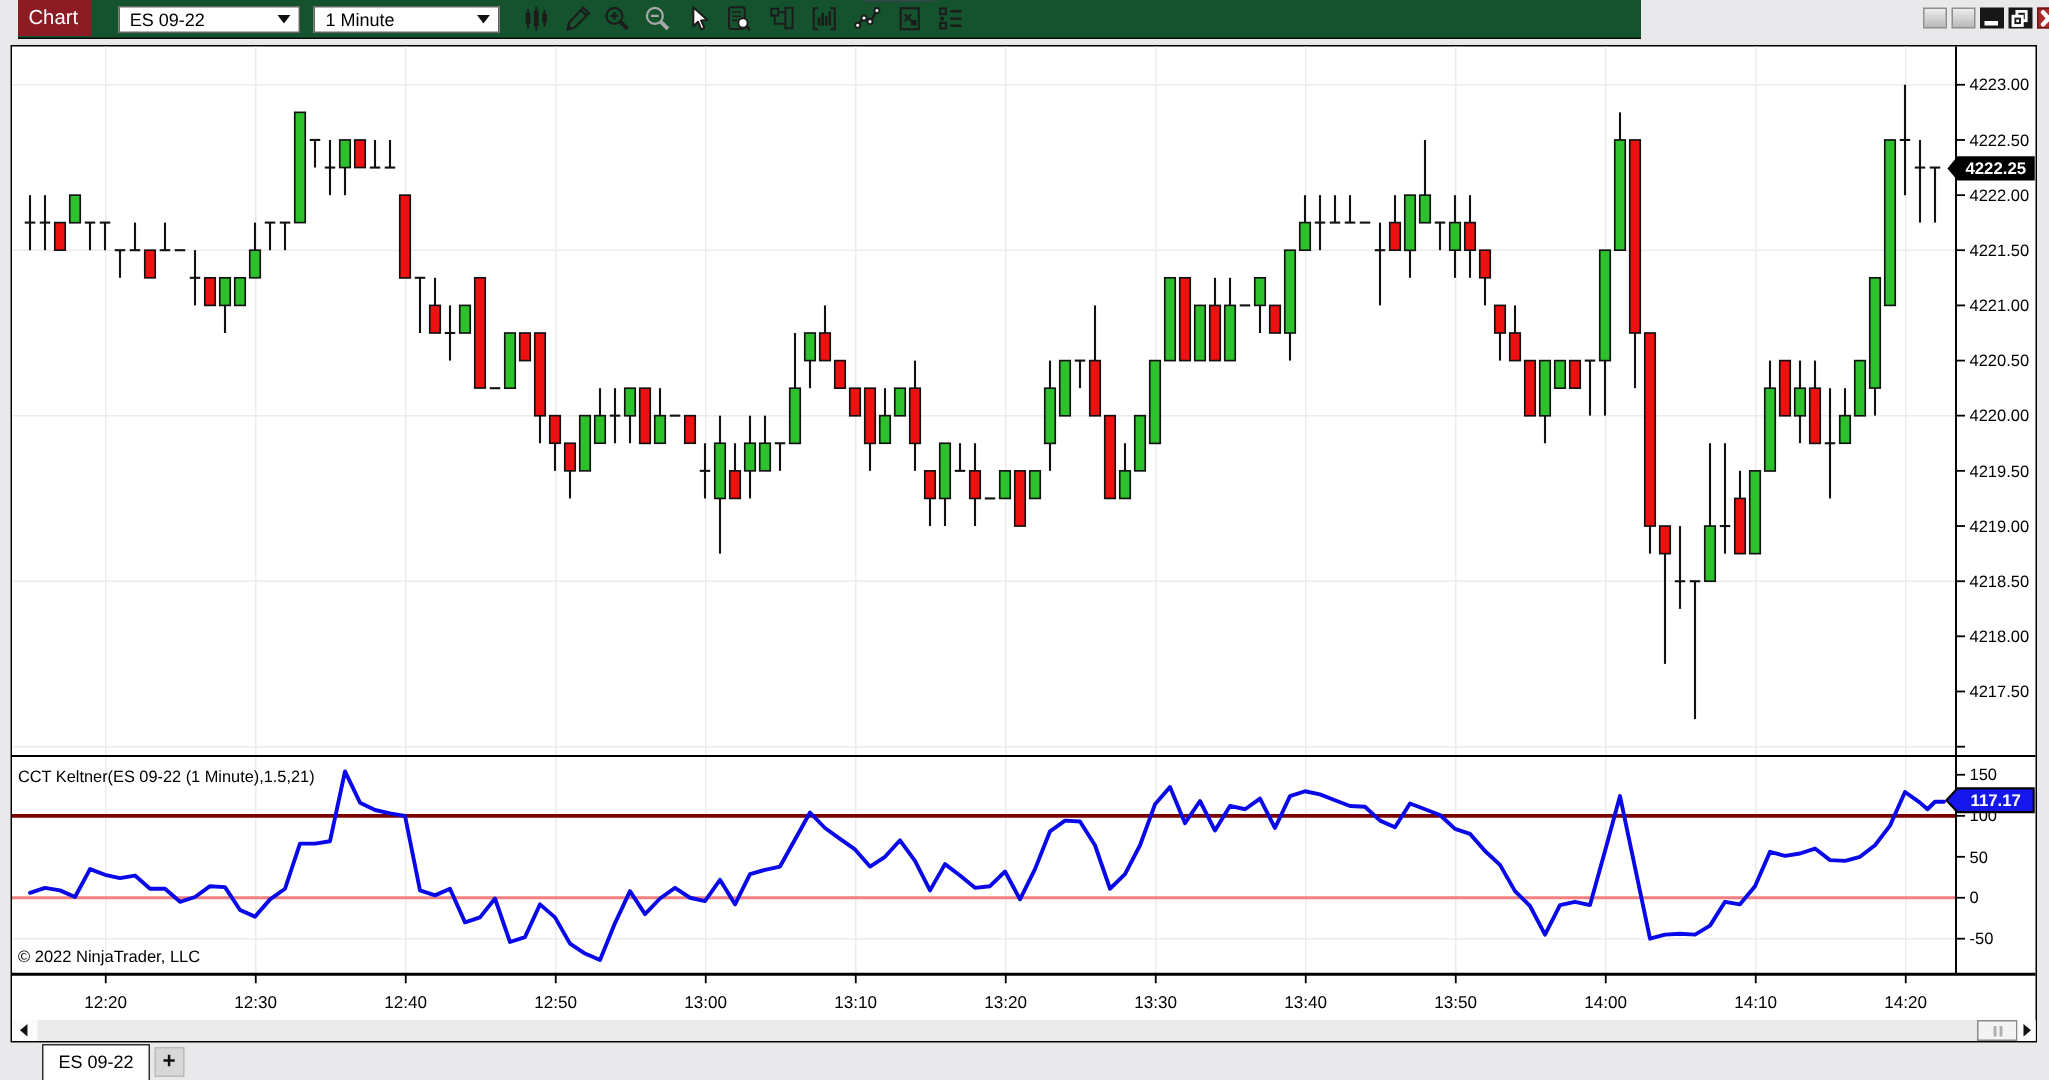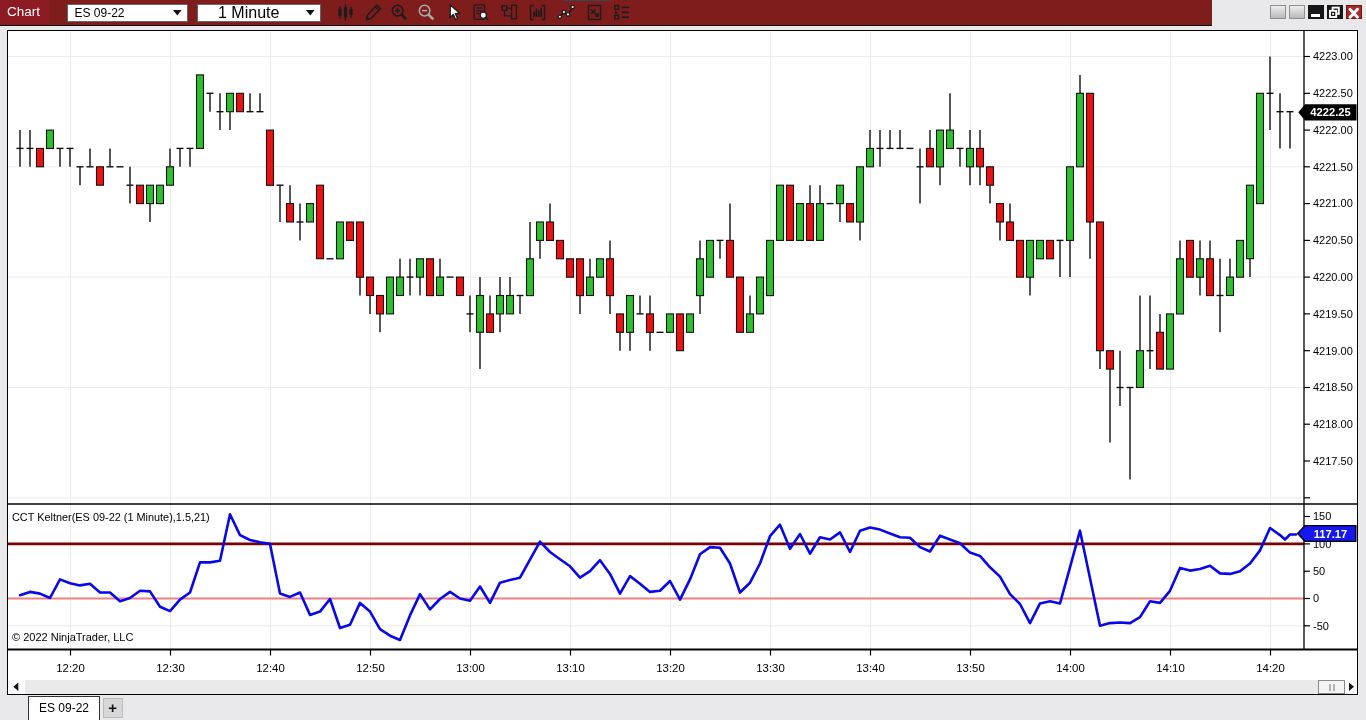--- a/index.html
+++ b/index.html
@@ -1,27 +1,27 @@
 <!DOCTYPE html>
 <html><head><meta charset="utf-8"><style>
 * { margin:0; padding:0; box-sizing:border-box; }
 body { width:1366px; height:720px; background:#e9e9eb; font-family:"Liberation Sans",sans-serif;
        position:relative; overflow:hidden; }
 </style></head>
 <body>
 
-<div style="position:absolute;left:0;top:0;width:1212px;height:25.5px;background:#7f1d1d;border-bottom:1.6px solid #0a0a0a">
+<div style="position:absolute;left:12px;top:0;width:1082px;height:25.5px;background:#14532d;border-bottom:1.6px solid #0a0a0a">
   <div style="position:absolute;left:563px;top:0;width:48px;height:1.4px;background:#37474f"></div>
   <div style="position:absolute;left:0;top:0;width:49px;height:23.9px;background:#8d1b24;color:#fff;font-size:13.5px;line-height:23px;padding-left:7px">Chart</div>
   <div style="position:absolute;left:66.5px;top:3.5px;width:121px;height:18.5px;background:#fff;border:1.4px solid #666;font-size:12px;color:#000;line-height:16px;padding-left:7px">ES 09-22
     <svg style="position:absolute;right:4px;top:3.5px" width="11" height="9" viewBox="0 0 11 9">
         <path d="M1,2 L9.6,2 L5.3,7.6 Z" fill="#111"></path>
       </svg>
   </div>
-  <div style="position:absolute;left:197px;top:3.5px;width:124px;height:18.5px;background:#fff;border:1.4px solid #666;font-size:16px;color:#000;line-height:16px;padding-left:20px">1 Minute
+  <div style="position:absolute;left:197px;top:3.5px;width:124px;height:18.5px;background:#fff;border:1.4px solid #666;font-size:12px;color:#000;line-height:16px;padding-left:7px">1 Minute
     <svg style="position:absolute;right:4px;top:3.5px" width="11" height="9" viewBox="0 0 11 9">
         <path d="M1,2 L9.6,2 L5.3,7.6 Z" fill="#111"></path>
       </svg>
   </div>
 <svg style="position:absolute;left:336px;top:3px" width="19" height="19" viewBox="0 0 19 19">
       <g stroke="#1c1c1c" stroke-width="1.3">
         <line x1="4" y1="3" x2="4" y2="16"></line>
         <line x1="9.5" y1="1.5" x2="9.5" y2="17.5"></line>
         <line x1="15" y1="3.5" x2="15" y2="15"></line>
       </g>

